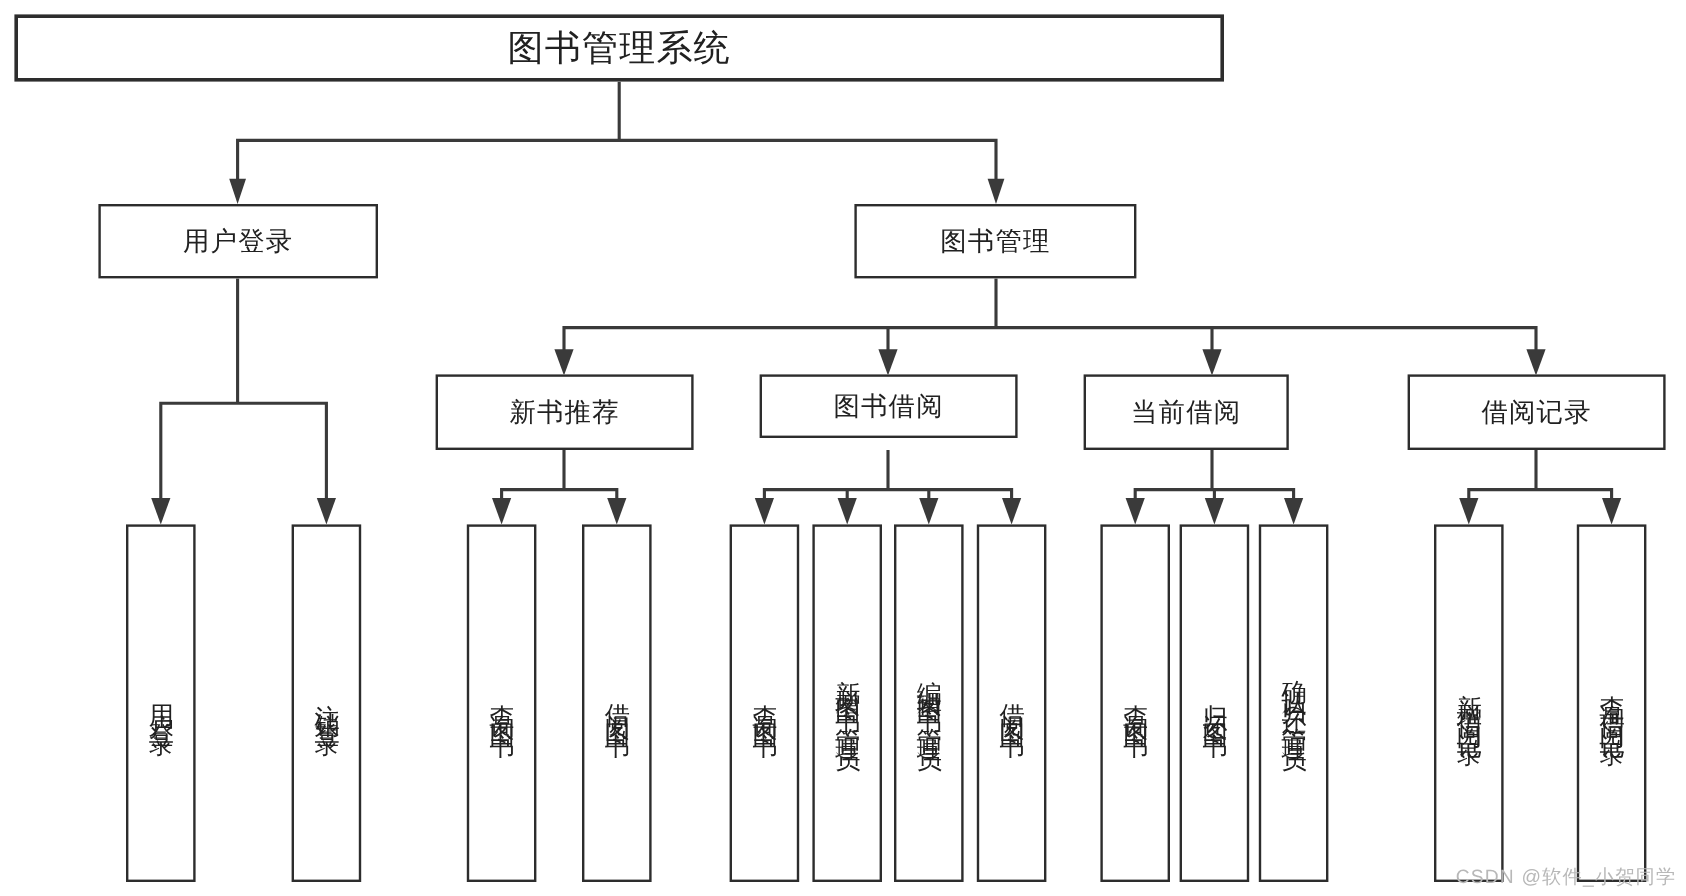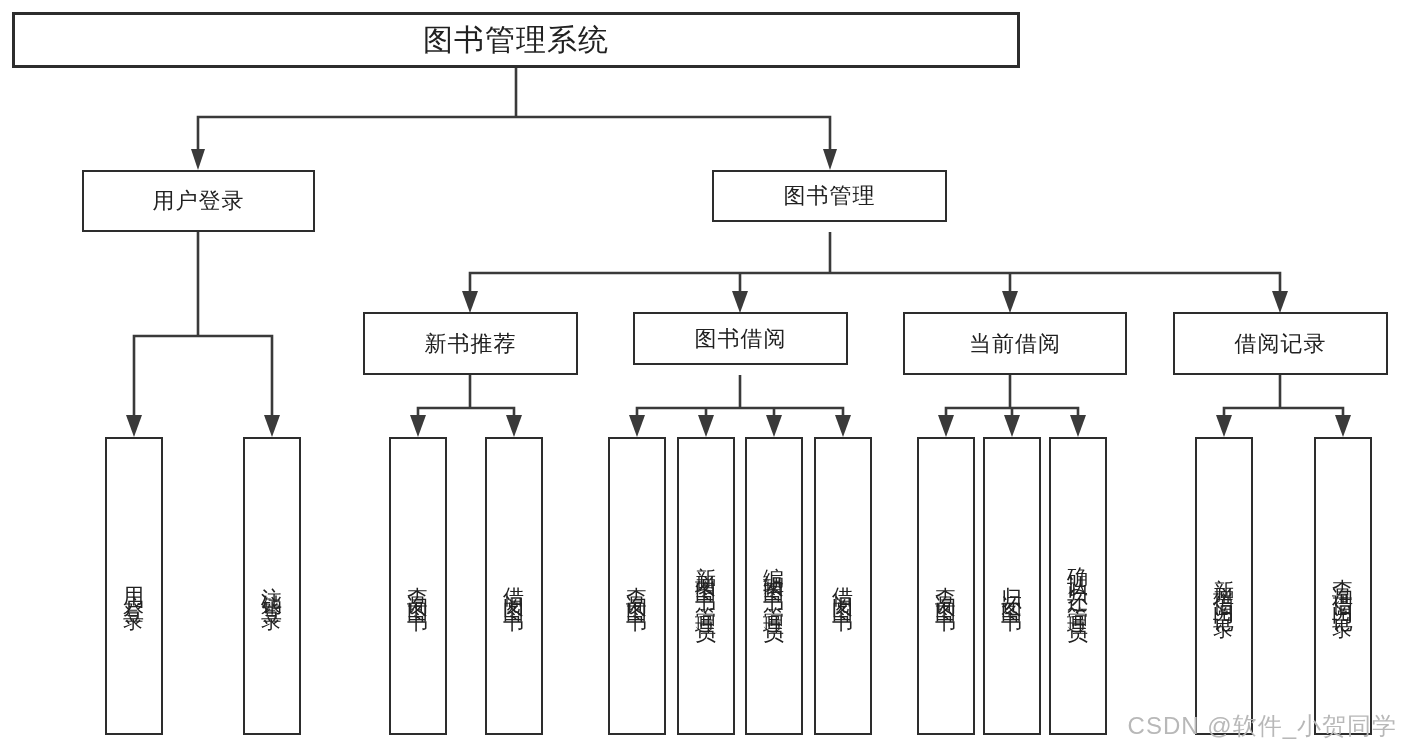--- a/index.html
+++ b/index.html
@@ -64,21 +64,21 @@
     text-orientation: mixed;
     line-height: 1;
     letter-spacing: 8px;
     white-space: nowrap;
   }
 
   .watermark {
     position: absolute;
     right: 8px;
     bottom: 5px;
-    font-size: 24px;
+    font-size: 16px;
     color: var(--watermark);
     letter-spacing: 1px;
     pointer-events: none;
     z-index: 5;
   }
 </style>
 </head>
 <body>
 
 <div class="canvas">
@@ -127,25 +127,25 @@
 
     <path d="M1280,375 V408"></path>
     <path d="M1224,416 V408 H1343 V416"></path>
     <polygon points="1216,415 1232,415 1224,437"></polygon>
     <polygon points="1335,415 1351,415 1343,437"></polygon>
   </svg>
 
   <div class="box root" style="left:12px; top:12px; width:1008px; height:56px;">图书管理系统</div>
 
   <div class="box branch" style="left:82px; top:170px; width:233px; height:62px;">用户登录</div>
-  <div class="box branch" style="left:712px; top:170px; width:235px; height:52px;">图书管理</div>
+  <div class="box branch" style="left:712px; top:170px; width:235px; height:62px;">图书管理</div>
 
   <div class="box group" style="left:363px; top:312px; width:215px; height:63px;">新书推荐</div>
   <div class="box group" style="left:633px; top:312px; width:215px; height:53px;">图书借阅</div>
-  <div class="box group" style="left:903px; top:312px; width:224px; height:63px;">当前借阅</div>
+  <div class="box group" style="left:903px; top:312px; width:171px; height:63px;">当前借阅</div>
   <div class="box group" style="left:1173px; top:312px; width:215px; height:63px;">借阅记录</div>
 
   <div class="box leaf" style="left:105px; top:437px; width:58px; height:298px;">
     <span class="vtext">用户登录</span>
   </div>
   <div class="box leaf" style="left:243px; top:437px; width:58px; height:298px;">
     <span class="vtext">注销登录</span>
   </div>
 
   <div class="box leaf" style="left:389px; top:437px; width:58px; height:298px;">

